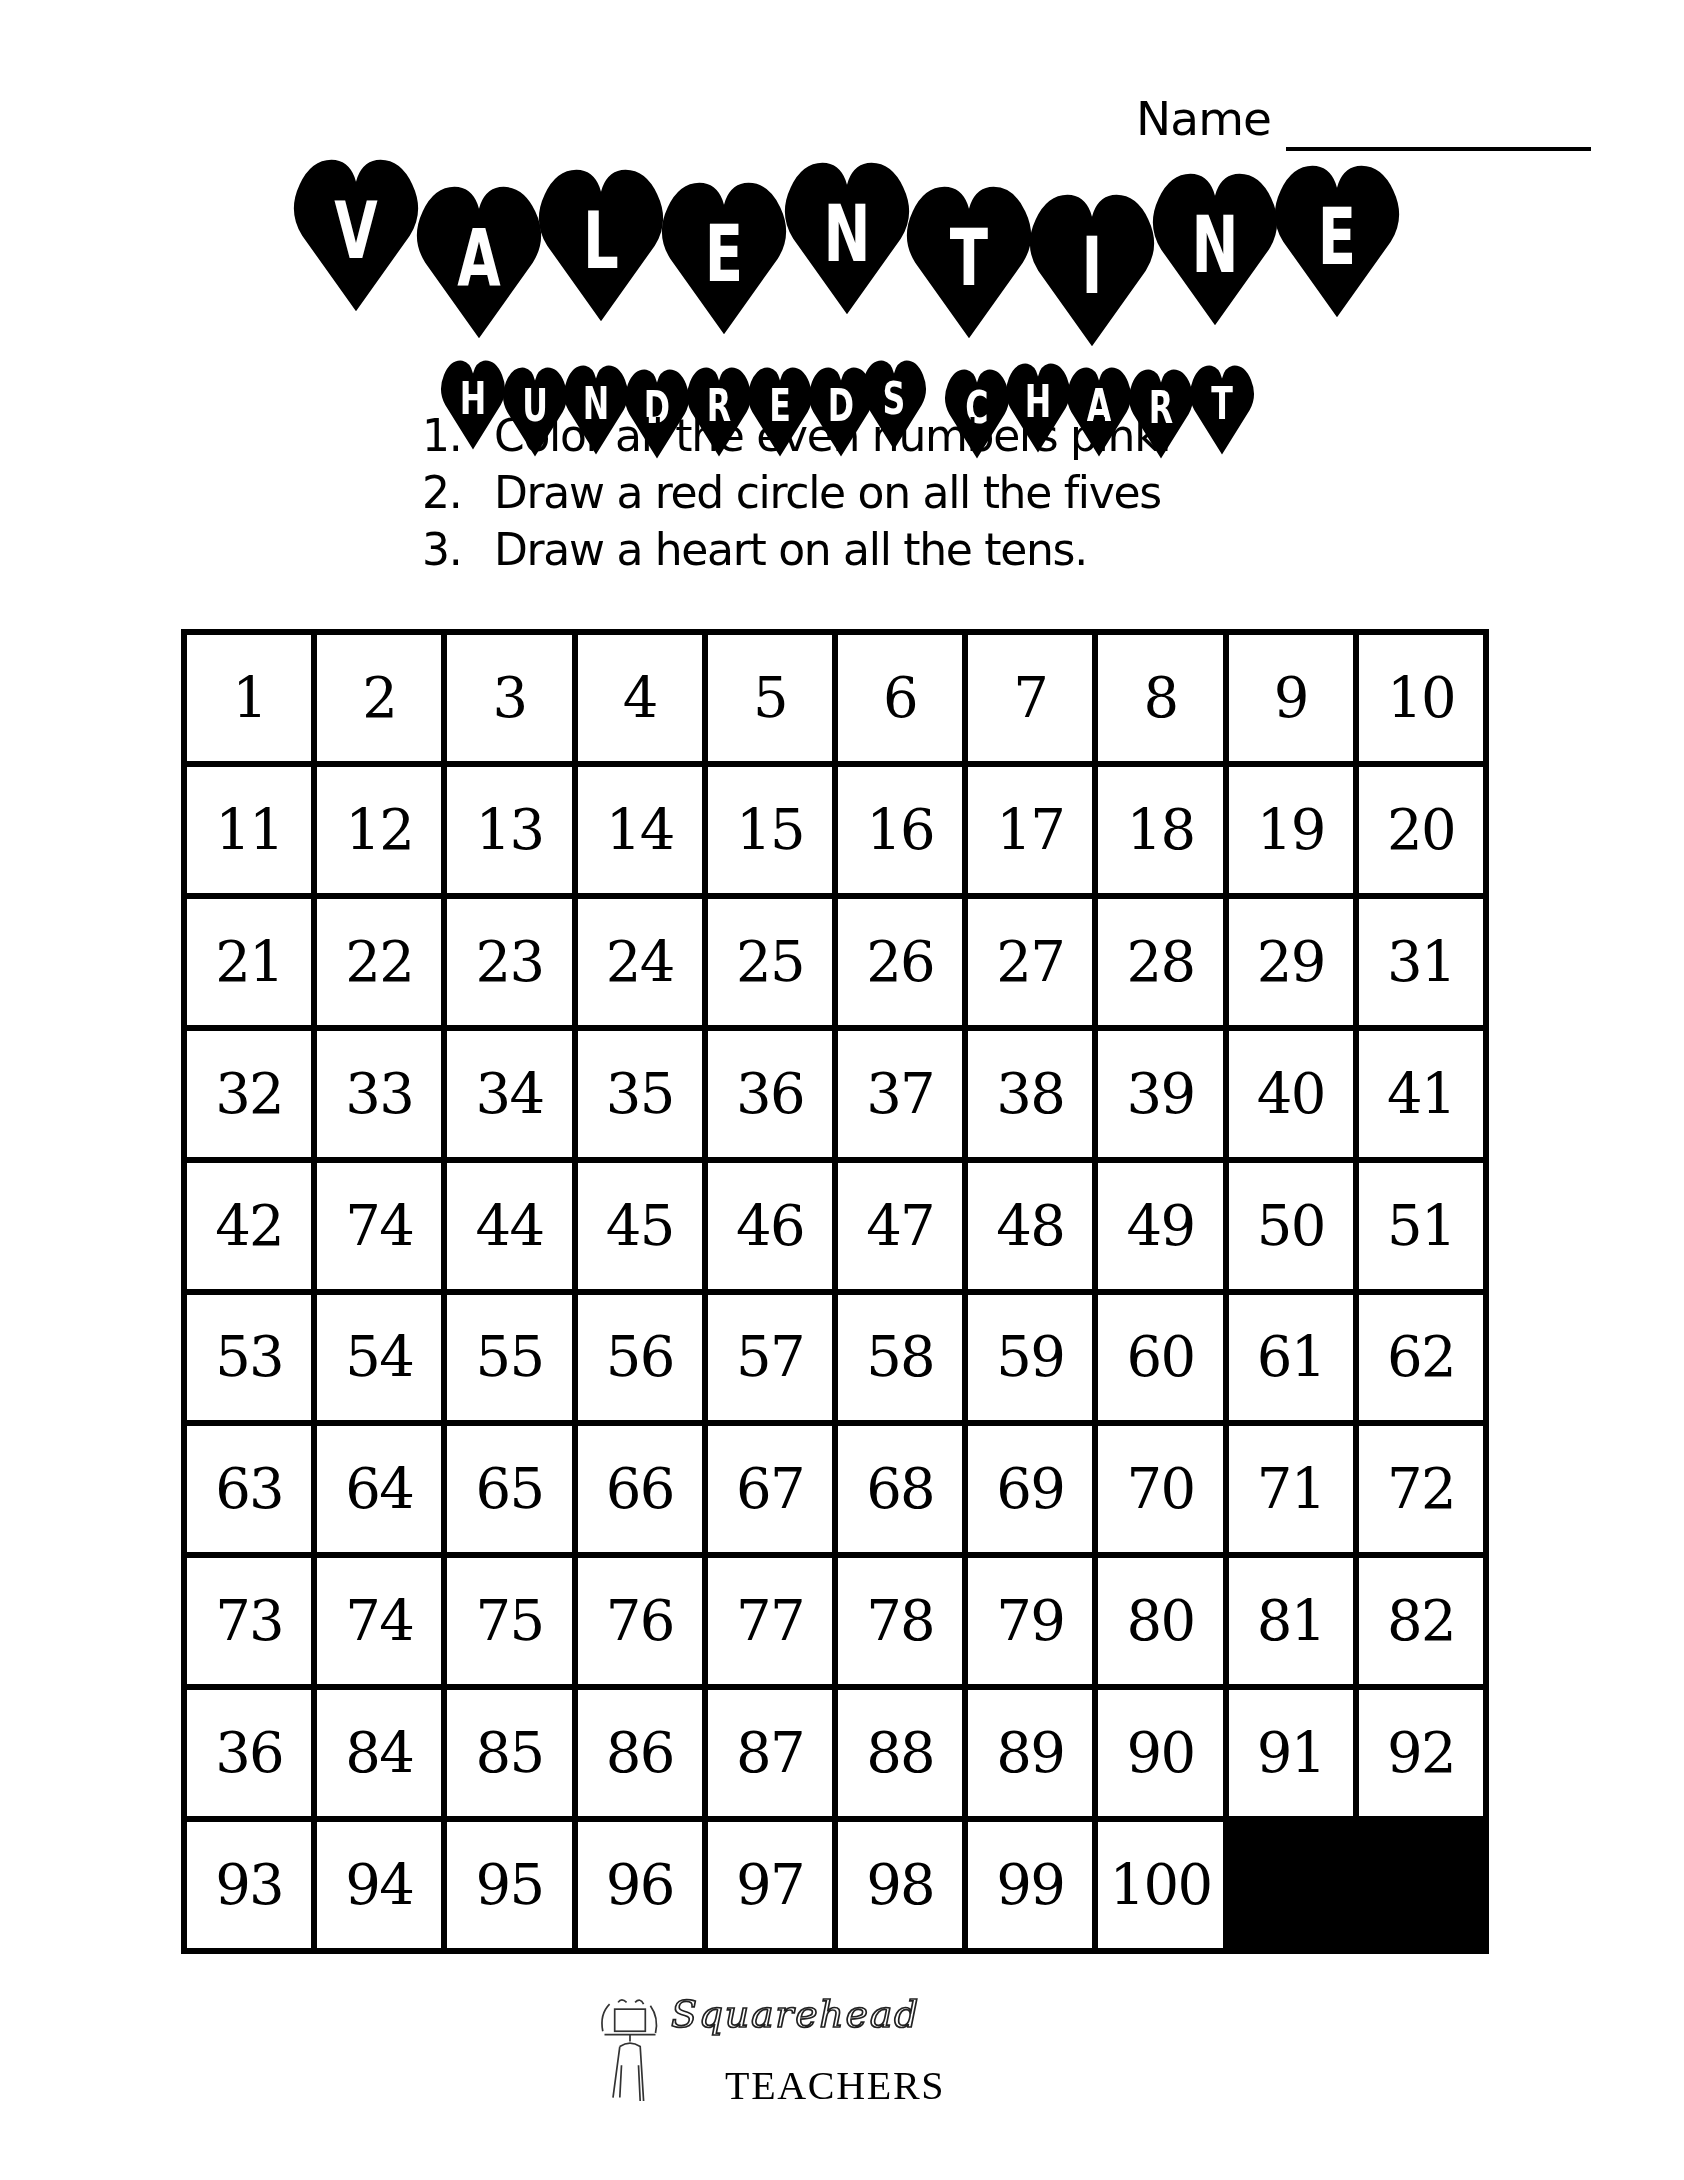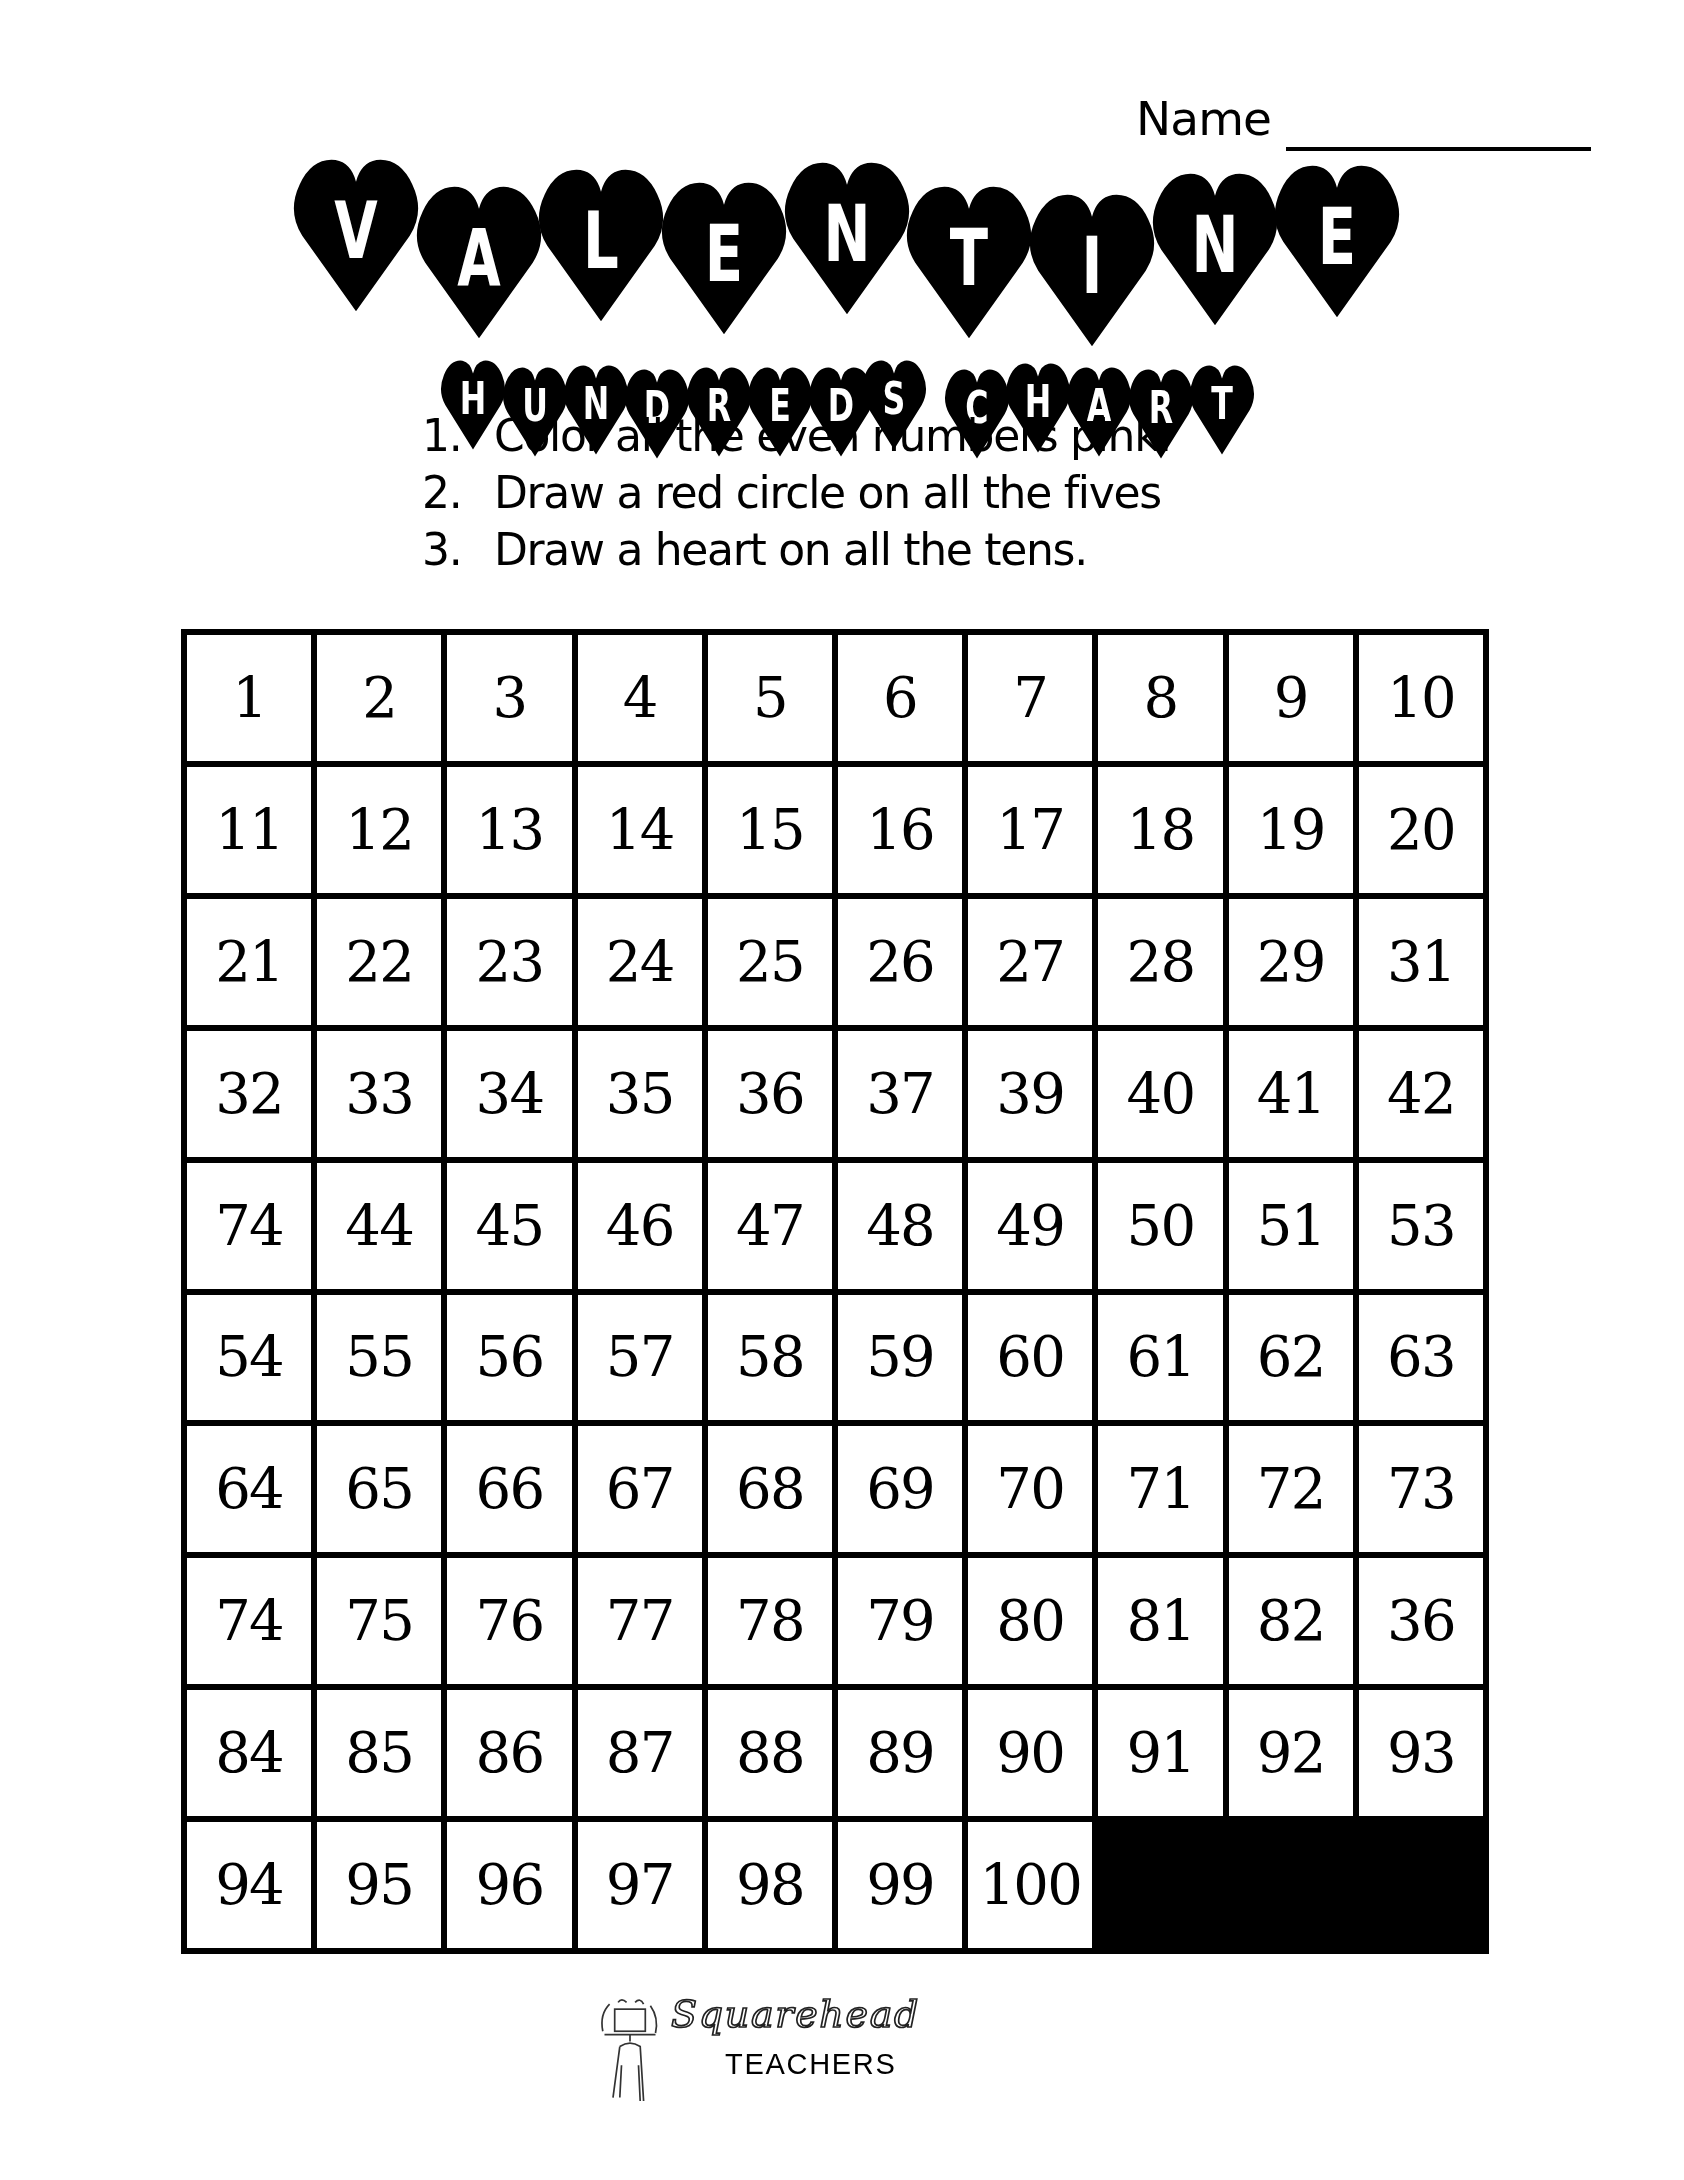--- a/index.html
+++ b/index.html
@@ -15,21 +15,21 @@
   .heart.small{width:66px;height:95px;}
   .heart.small .letter{top:15.3px;font-size:44px;line-height:55px;transform:scaleX(0.72);}
   .instructions{position:absolute;left:422px;top:407px;margin:0;padding:0;list-style:none;font-family:"DejaVu Sans",sans-serif;font-size:44px;line-height:57px;letter-spacing:-1.3px;}
   .instructions li{display:flex;}
   .instructions .num{width:72px;}
   .grid{position:absolute;left:181px;top:629px;width:1308px;height:1325px;box-sizing:border-box;border:6px solid #000;display:grid;grid-template-columns:repeat(10,1fr);grid-template-rows:repeat(10,1fr);background:#000;gap:6px;}
   .cell{background:#fff;display:flex;align-items:center;justify-content:center;font-family:"DejaVu Serif","Liberation Serif",serif;font-size:56px;line-height:1;}
   .cell span{letter-spacing:-1.7px;}
   .logo{position:absolute;left:596px;top:1997px;width:443px;height:111px;}
   .logo .brand{position:absolute;left:75px;top:-5.1px;font-family:"DejaVu Serif",serif;font-style:italic;font-size:38px;letter-spacing:1.7px;color:#fff;-webkit-text-stroke:1.7px #222;}
-  .logo .sub{position:absolute;left:129px;top:51px;font-family:Liberation Sans, sans-serif;font-size:29px;letter-spacing:1.7px;}
+  .logo .sub{position:absolute;left:129px;top:65px;font-family:Liberation Serif, serif;font-size:40px;letter-spacing:1.7px;}
   .logo .figure{position:absolute;left:0;top:0;width:68px;height:111px;}
 </style>
 </head>
 <body>
 
 <div>
   <span class="name-label">Name</span>
   <div class="name-line"></div>
 </div>
 
@@ -286,20 +286,23 @@
     <div class="cell">
       <span>35</span>
     </div>
     <div class="cell">
       <span>36</span>
     </div>
     <div class="cell">
       <span>37</span>
     </div>
     <div class="cell">
+      <span>38</span>
+    </div>
+    <div class="cell">
       <span>39</span>
     </div>
     <div class="cell">
       <span>40</span>
     </div>
     <div class="cell">
       <span>41</span>
     </div>
     <div class="cell">
       <span>42</span>

